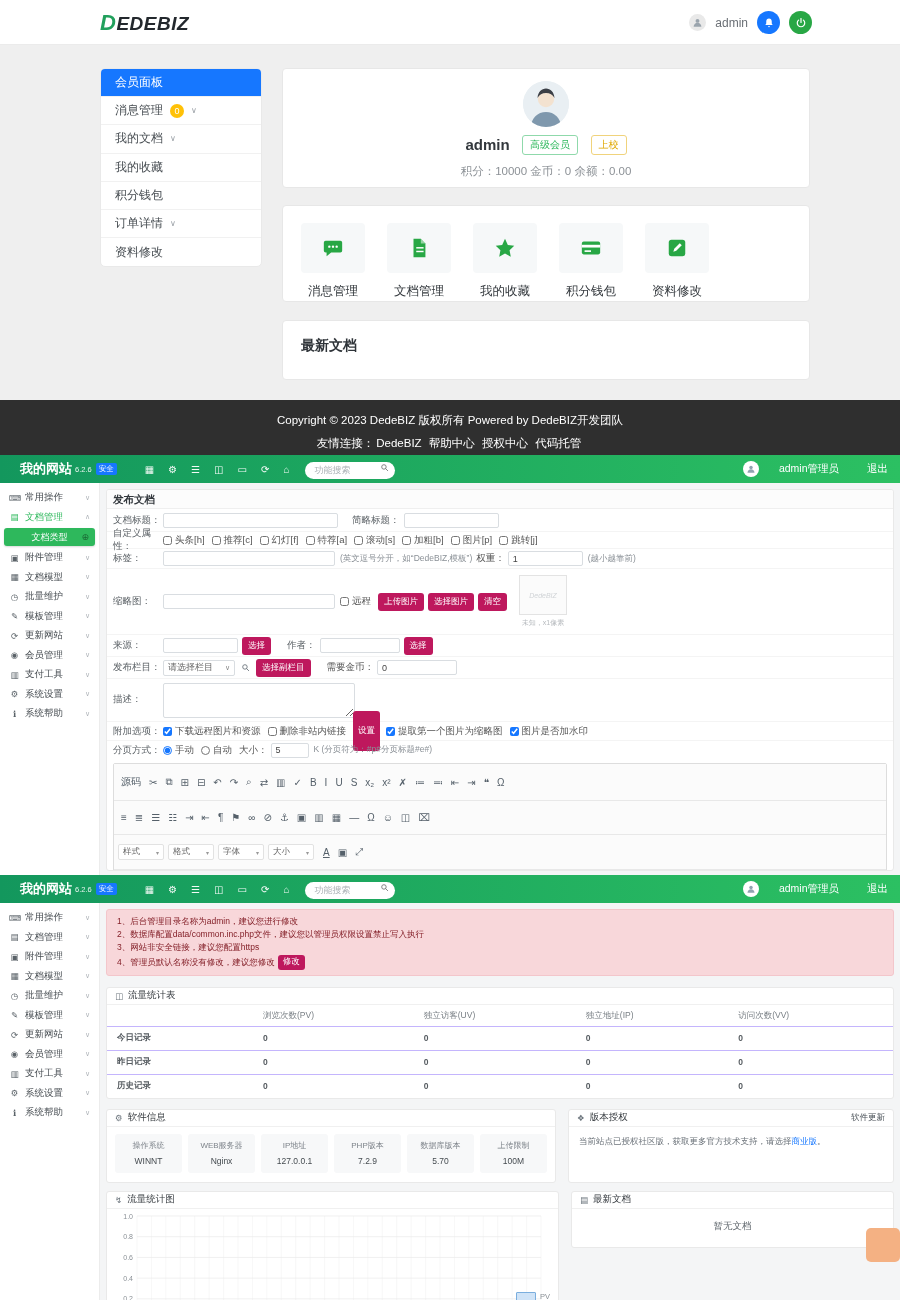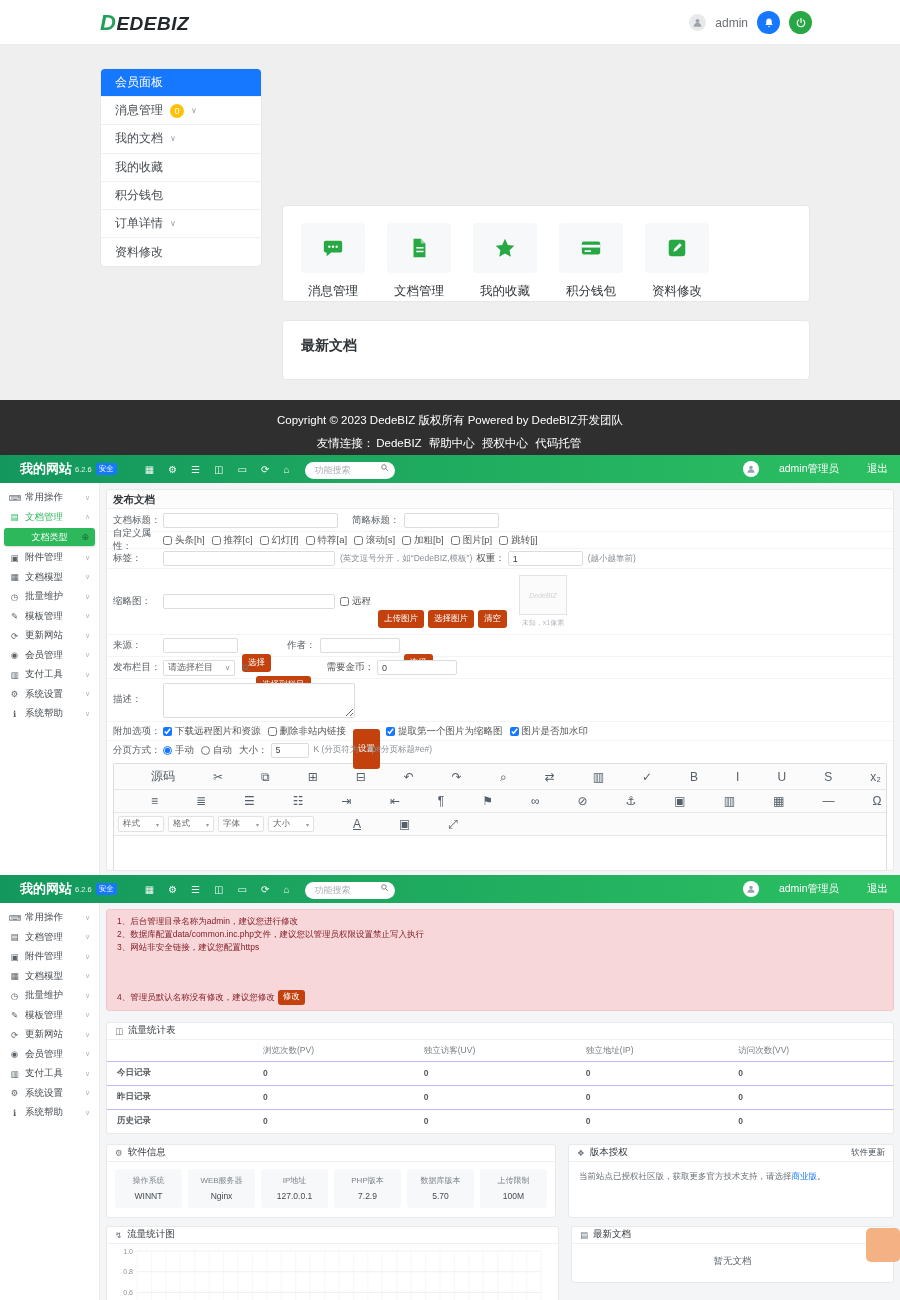--- a/index.html
+++ b/index.html
@@ -75,32 +75,32 @@
   .a-pill { margin:1px 4px 2px; height:18px; background:#2eb85c; border-radius:3px; color:#fff; font-size:9px; display:flex; align-items:center; justify-content:center; position:relative; cursor:pointer; box-shadow:0 1px 2px rgba(0,0,0,.15); }
   .a-pill .plus { position:absolute; right:6px; font-size:9px; color:rgba(0,0,0,.45); }
   .a-content { position:absolute; left:100px; top:0; width:800px; height:100%; overflow:hidden; }
 
   
   .form-card { margin:6px; background:#fff; border:1px solid #e9e9e9; border-radius:3px; height:382px; overflow:hidden; }
   .form-title { height:19px; line-height:19px; padding-left:6px; font-size:10.5px; font-weight:bold; color:#33383d; border-bottom:1px solid #efefef; background:#fcfcfc; }
   .frow { display:flex; align-items:center; border-bottom:1px solid #f4f4f4; padding:3px 8px 3px 6px; font-size:9.5px; color:#555; }
   .flabel { width:50px; flex-shrink:0; color:#5a6065; }
   .tin { height:15px; border:1px solid #d9dde1; border-radius:2px; font-size:9px; padding:0 4px; color:#444; outline:none; background:#fff; }
-  .btn-g { background:#c2410c; color:#fff; border:none; border-radius:3px; font-size:8.5px; padding:3px 6px; cursor:pointer; white-space:nowrap;margin-top:35px; }
+  .btn-g { background:#be185d; color:#fff; border:none; border-radius:3px; font-size:8.5px; padding:3px 6px; cursor:pointer; white-space:nowrap; }
   .hint { color:#8a9096; font-size:8.5px; margin-left:5px; white-space:nowrap; }
   .chk { display:inline-flex; align-items:center; margin-right:7px; white-space:nowrap; }
   input[type=checkbox],input[type=radio] { width:9px; height:9px; margin:0 3px 0 0; accent-color:#1677ff; }
   .fake-select { width:72px; height:16px; border:1px solid #d9dde1; border-radius:2px; display:flex; align-items:center; padding:0 4px; color:#666; font-size:9px; cursor:pointer; background:#fff; }
   .fake-select .car { margin-left:auto; font-size:7px; color:#888; }
   .thumb-box { width:48px; height:40px; border:1px solid #e3e3e3; background:#fbfbfb; display:flex; align-items:center; justify-content:center; color:#d0d3d6; font-size:7px; font-style:italic; }
   .thumb-cap { font-size:7px; color:#b6babe; text-align:center; margin-top:3px; }
   textarea.desc { width:192px; height:35px; border:1px solid #d9dde1; border-radius:2px; font-size:9px; padding:2px 4px; color:#444; resize:both; outline:none; }
   .editor { margin:4px 6px 0; border:1px solid #ddd; border-radius:2px; }
   .ed-row { display:flex; flex-wrap:nowrap; align-items:center; gap:2px; padding:1px 4px; border-bottom:1px solid #e8e8e8; background:#fbfbfb; overflow:hidden; }
-  .ed-btn { font-size:12px; color:#55606a; padding:3px 3px; border-radius:2px; cursor:pointer; white-space:nowrap;margin-left:30px; }
+  .ed-btn { font-size:10px; color:#55606a; padding:10px 3px; border-radius:2px; cursor:pointer; white-space:nowrap; }
   .ed-dd { display:flex; align-items:center; font-size:8.5px; color:#666; border:1px solid #e2e2e2; background:#fff; border-radius:2px; padding:1px 4px; margin-right:4px; cursor:pointer; min-width:46px; }
   .ed-dd .car { margin-left:auto; font-size:6px; color:#999; padding-left:8px; }
   .ed-body { height:56px; background:#fff; }
 
   
   .notice { margin:6px 6px 11px; background:#f8d7da; border:1px solid #f3c6cb; border-radius:3px; padding:5px 10px; color:#842029; font-size:8.5px; line-height:1.55; }
   .notice .btn-g { padding:1.5px 5px; margin-left:3px; }
   .dash-card { background:#fff; border:1px solid #e9e9e9; border-radius:3px; }
   .dash-head { height:17px; display:flex; align-items:center; padding:0 8px; border-bottom:1px solid #f0f0f0; font-size:9.5px; color:#33383d; }
   .dash-head .hico { font-size:8.5px; color:#6c757d; margin-right:5px; }
@@ -217,20 +217,36 @@
       </div>
     <div class="m-side-item">
         <span>订单详情</span>
         <span class="m-chev">∨</span>
       </div>
     <div class="m-side-item">
         <span>资料修改</span>
       </div>
   </aside>
 
+  <section class="m-card-profile card">
+    <div class="p-avatar">
+      <svg width="46" height="46" viewBox="0 0 46 46">
+          <circle cx="23" cy="23" r="23" fill="#e9eff3"></circle>
+          <path d="M8 46c0-8.8 6.7-15 15-15s15 6.2 15 15z" fill="#7f98ad"></path>
+          <circle cx="23" cy="18" r="8.2" fill="#f3e2d0"></circle>
+          <path d="M14.5 17c.5-6 4-9.5 8.5-9.5s8 3.5 8.5 9.5c-2-3.5-4.5-5-8.5-5s-6.5 1.5-8.5 5z" fill="#3b3f46"></path>
+        </svg>
+    </div>
+    <div class="p-name-row">
+      <span class="p-name">admin</span>
+      <span class="tag level">高级会员</span>
+      <span class="tag rank">上校</span>
+    </div>
+    <div class="p-stats">积分：10000  金币：0  余额：0.00</div>
+  </section>
 
   <section class="m-card-actions card">
 
       <div class="a-tile">
         <div class="a-tile-ico">
           <svg width="22" height="22">
             <use href="#i-chat"></use>
           </svg>
         </div>
         <div class="a-tile-label">消息管理</div>

